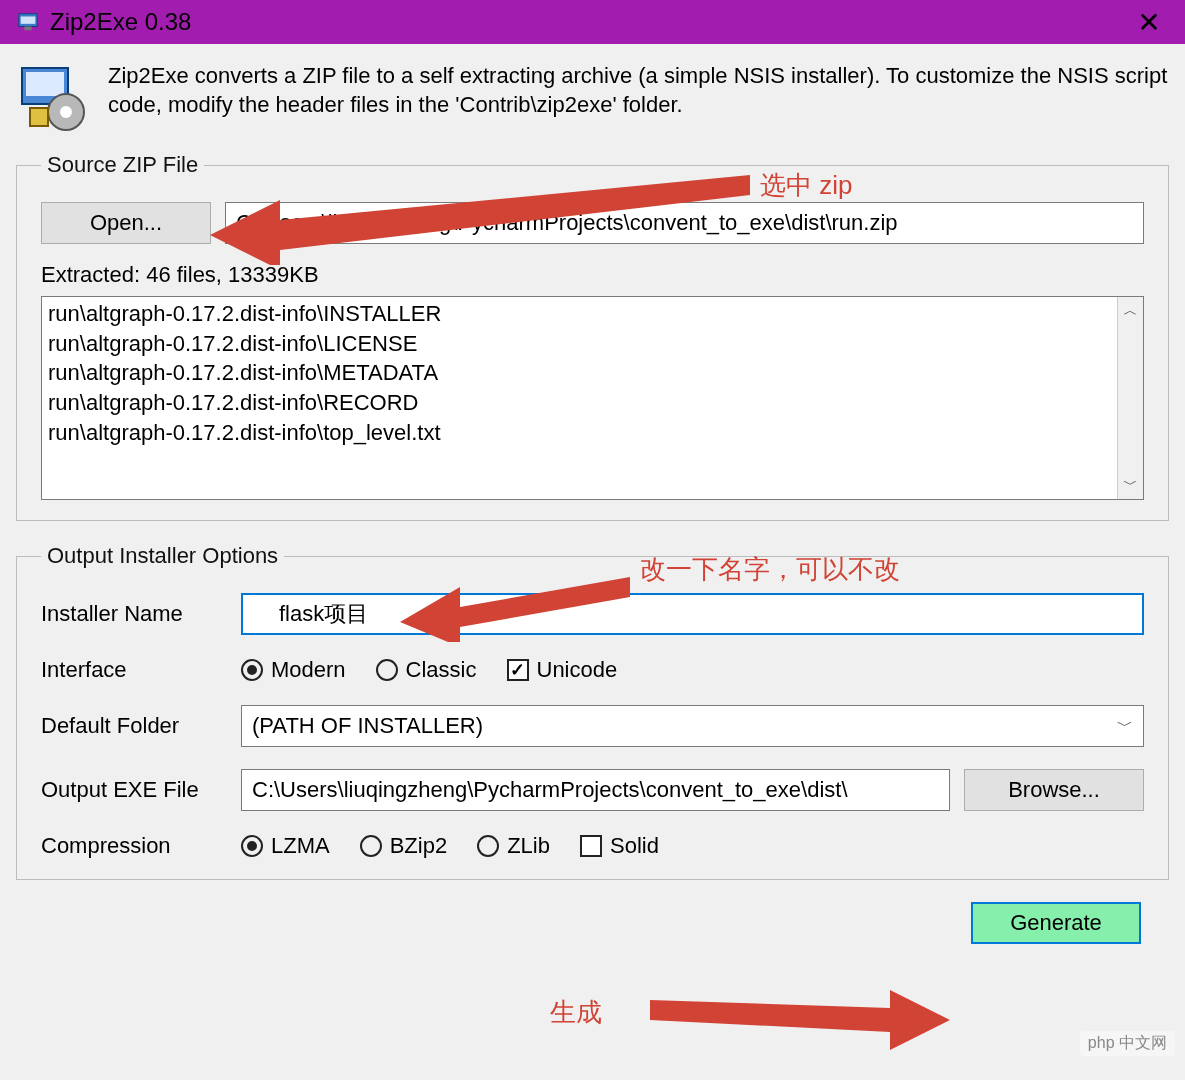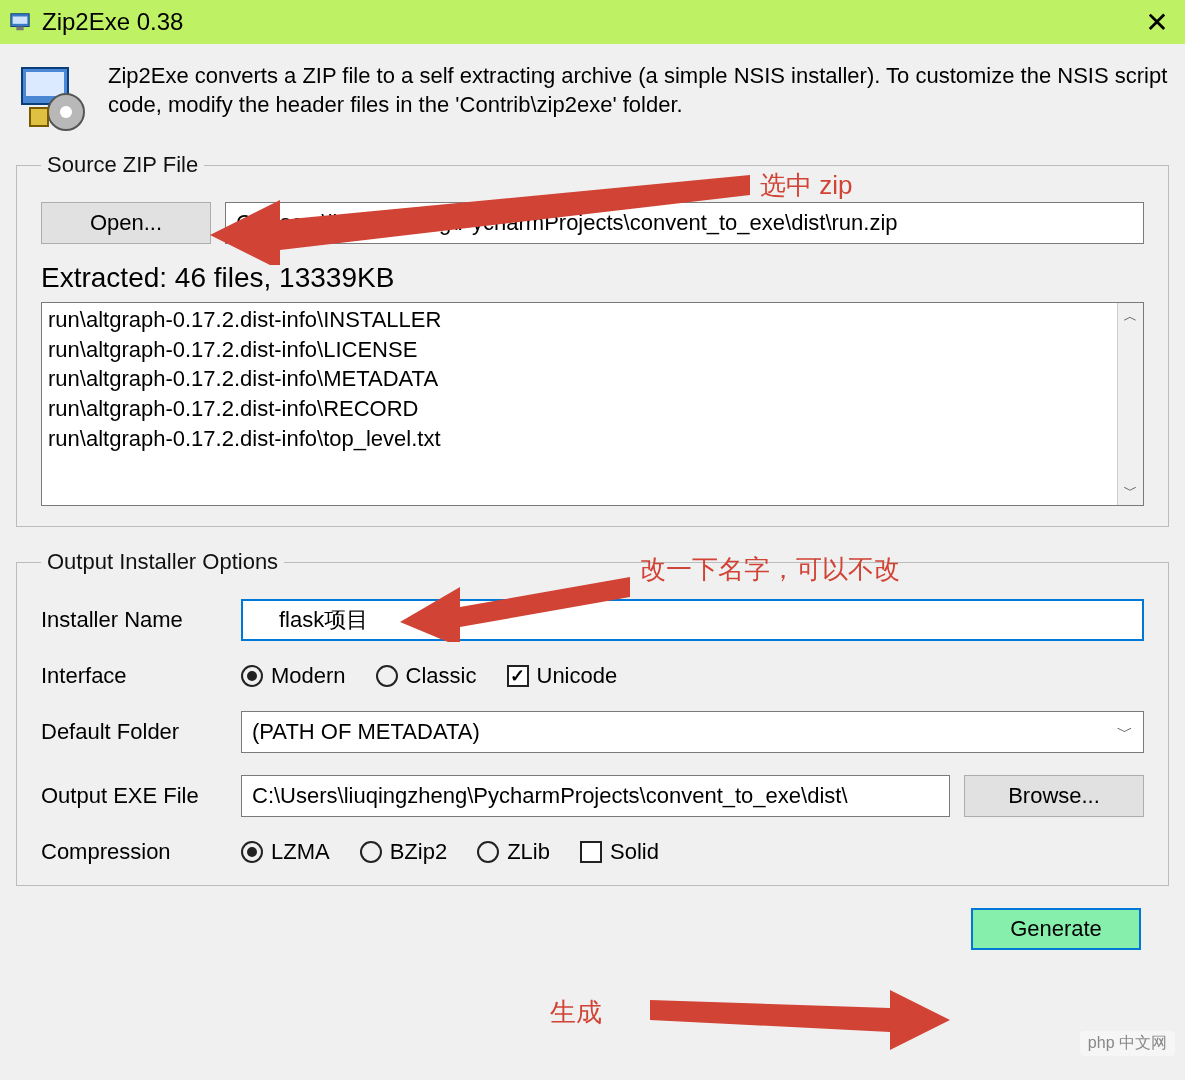--- a/index.html
+++ b/index.html
@@ -15,22 +15,22 @@
   .window {
     width: 1185px;
     height: 1080px;
     background: #f0f0f0;
     position: relative;
   }
   .titlebar {
     display: flex;
     align-items: center;
     height: 44px;
-    padding: 0 8px;
-    background: #bef264;
+    padding: 0 16px;
+    background: #a21caf;
   }
   .titlebar .title-icon {
     width: 24px; height: 24px;
     margin-right: 10px;
     display:flex; align-items:center; justify-content:center;
   }
   .titlebar .title     { font-size: 24px; flex: 1; }
   .titlebar .close     { font-size: 28px; width: 40px; text-align: center; cursor: pointer; }
 
   .content { padding: 18px 16px 10px 16px; }
@@ -70,21 +70,21 @@
   .field {
     flex:1;
     height:42px;
     font-size:22px;
     padding:4px 10px;
     border:1px solid #7a7a7a;
     background:#fff;
   }
   .field-focus{ border:2px solid #0078d7;padding-left:36px; }
 
-  .extracted-label{ font-size:28px; margin-bottom:8px; }
+  .extracted-label{ font-size:22px; margin-bottom:8px; }
   .listbox{
     border:1px solid #7a7a7a;
     background:#fff;
     height:204px;
     overflow:hidden;
     font-size:22px;
     position:relative;
     display:flex;
   }
   .listbox-inner{ flex:1; padding:2px 6px; line-height:1.35; }
@@ -209,21 +209,21 @@
           <div class="check checked">
             <span class="box"></span>
             <span>Unicode</span>
           </div>
         </div>
       </div>
 
       <div class="form-row">
         <div class="label">Default Folder</div>
         <div class="select">
-          <span>(PATH OF METADATA)</span>
+          <span>(PATH OF INSTALLER)</span>
           <span class="chev">﹀</span>
         </div>
       </div>
 
       <div class="form-row">
         <div class="label">Output EXE File</div>
         <div class="controls" style="gap:14px; flex:1;">
           <input class="field" style="flex: 1 1 0%;" value="C:\Users\liuqingzheng\PycharmProjects\convent_to_exe\dist\">
           <button class="btn" style="min-width:180px">Browse...</button>
         </div>

